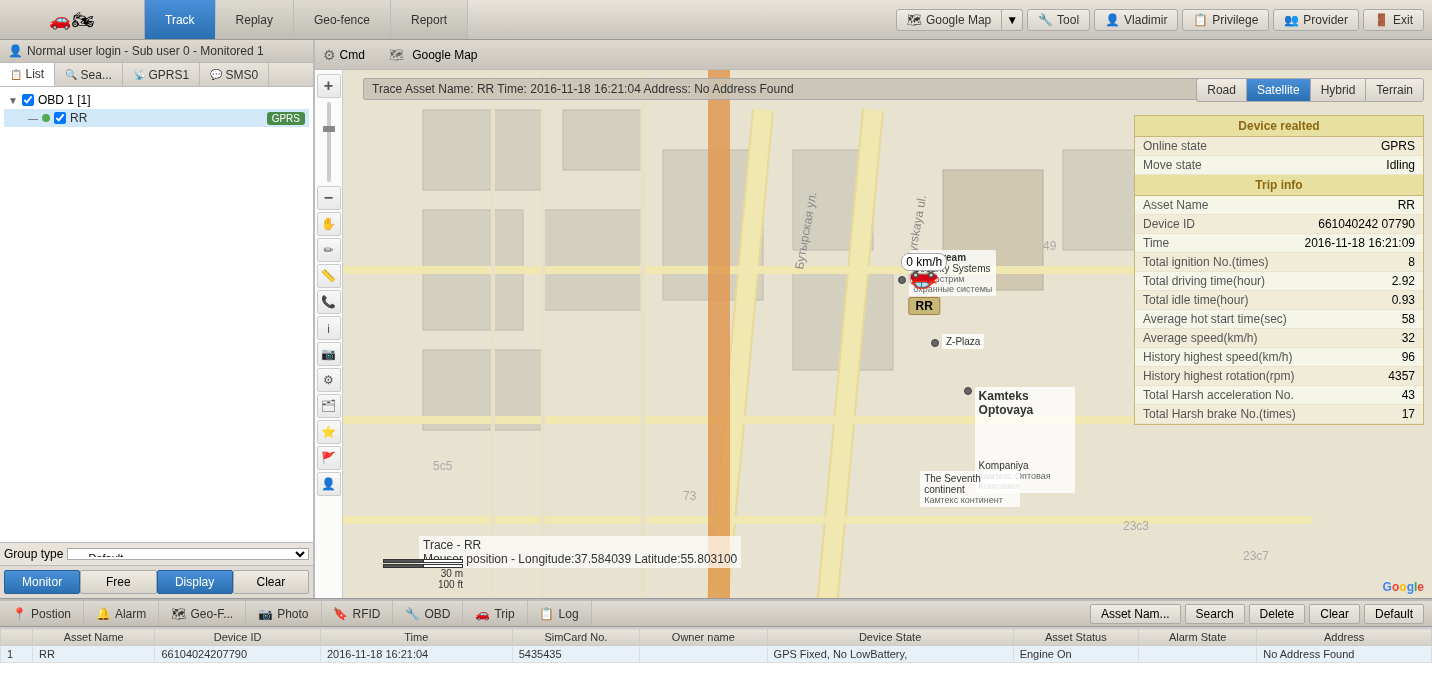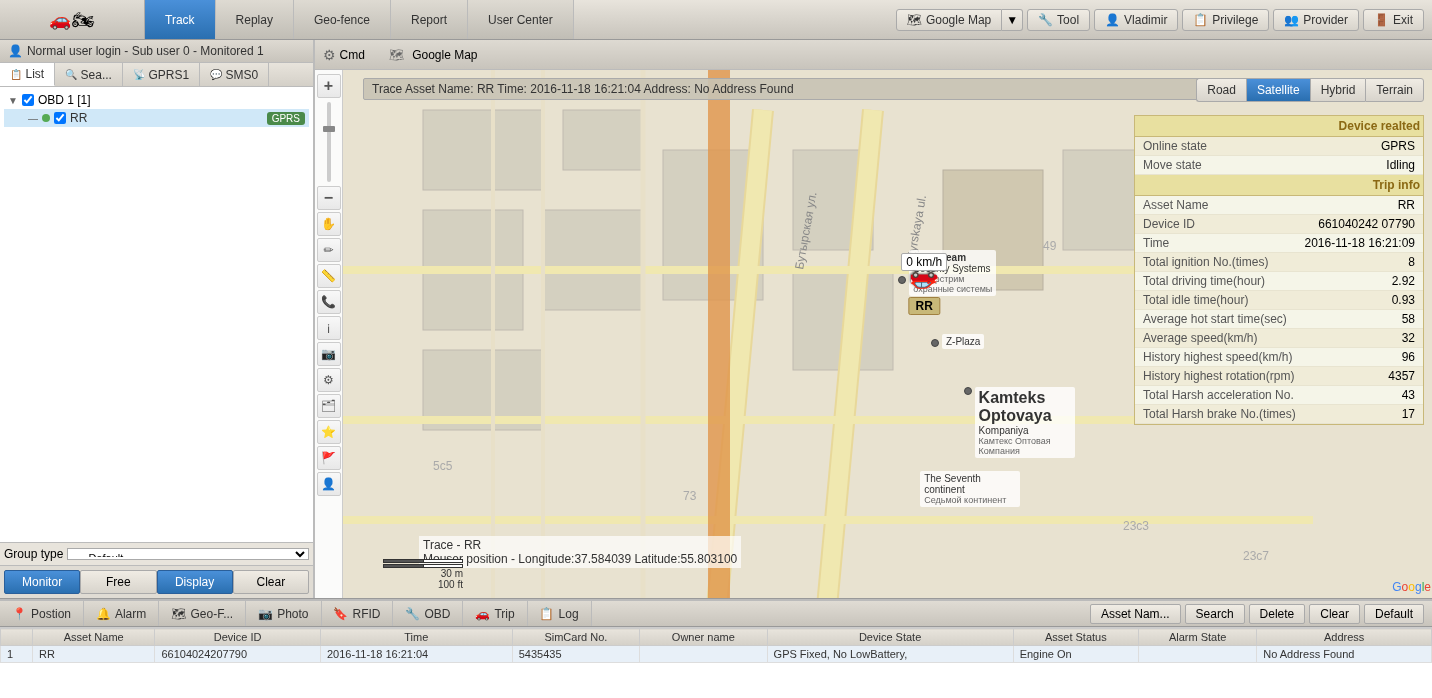--- a/index.html
+++ b/index.html
@@ -169,21 +169,21 @@
       border: 1px solid #aaa; border-radius: 2px; font-size: 11px; color: #333;
     }
 
     
     #device-popup {
       position: absolute; right: 8px; top: 45px; width: 290px;
       background: #f5f5e8; border: 1px solid #c8b878;
       z-index: 30; font-size: 11px;
     }
     .popup-section-header {
-      background: #e8e0a0; text-align: right; padding: 3px;
+      background: #e8e0a0; text-align: center; padding: 3px;
       color: #8b6914; font-weight: bold; border-bottom: 1px solid #c8b878;
     }
     .popup-row {
       display: flex; padding: 2px 8px; border-bottom: 1px solid #e8e4d0;
     }
     .popup-row:nth-child(even) { background: #f0ecd8; }
     .popup-key { flex: 1; color: #555; }
     .popup-val { color: #000; font-weight: 500; text-align: right; }
 
     
@@ -195,22 +195,22 @@
     
     #trace-bottom {
       position: absolute; bottom: 30px; left: 40px; z-index: 20;
       font-size: 10px; color: #333; background: rgba(255,255,255,0.7);
       padding: 2px 4px;
       margin-left: 36px;
     }
 
     
     #google-logo {
-      position: absolute; bottom: 4px; right: 1px; z-index: 20;
-      font-size: 14px; font-weight: normal; color: #888;
+      position: absolute; bottom: 4px; right: 8px; z-index: 20;
+      font-size: 14px; font-weight: bold; color: #888;
     }
     .g-blue { color: #4285F4; }
     .g-red { color: #EA4335; }
     .g-yellow { color: #FBBC04; }
     .g-green { color: #34A853; }
 
     
     #bottom-tabs {
       height: 28px; background: linear-gradient(to bottom, #e0dcd4, #c8c4bc);
       border-top: 2px solid #bbb; border-bottom: 1px solid #999;
@@ -253,21 +253,21 @@
       position: absolute; z-index: 25;
       left: 52%; top: 38%;
     }
     .vehicle-icon {
       font-size: 24px; transform: rotate(180deg); display: inline-block;
       color: #2a8a2a; text-shadow: 1px 1px 2px rgba(0,0,0,0.5);
     }
     .speed-badge {
       position: absolute; top: -18px; left: 50%; transform: translateX(-50%);
       background: white; border: 1px solid #aaa; padding: 1px 4px;
-      font-size: 10px; border-radius: 2px; white-space: nowrap;
+      font-size: 10px; border-radius: 8px; white-space: nowrap;
     }
     .asset-badge {
       position: absolute; bottom: -16px; left: 50%; transform: translateX(-50%);
       background: #c8b878; border: 1px solid #a08040; padding: 1px 6px;
       font-size: 11px; font-weight: bold; border-radius: 2px;
     }
 
     
     #map-svg {
       position: absolute; top: 0; left: 0; width: 100%; height: 100%;
@@ -301,23 +301,20 @@
       <span>Track</span>
     </div>
     <div class="nav-tab">
       <span>Replay</span>
     </div>
     <div class="nav-tab">
       <span>Geo-fence</span>
     </div>
     <div class="nav-tab">
       <span>Report</span>
-    </div>
-    <div class="nav-tab">
-      <span>User Center</span>
     </div>
   </div>
   <div class="nav-right">
     <div class="map-select">
       <div class="nav-btn">
         <span>🗺</span>
         <span>Google Map</span>
       </div>
       <div class="map-dropdown">▼</div>
     </div>
@@ -503,30 +500,30 @@
           <div style="font-size:9px;color:#666;">охранные системы</div>
         </div>
         <div class="map-dot" style="left:51%;top:39%;"></div>
 
         <div class="map-label" style="left:55%;top:50%;">
           <div style="font-size:10px;">Z-Plaza</div>
         </div>
         <div class="map-dot" style="left:54%;top:51%;"></div>
 
         <div class="map-label" style="left:58%;top:60%;">
-          <div style="font-weight:bold;font-size:16px;">Kamteks Optovaya</div>
-          <div style="font-size:10px;">Kompaniya</div>
+          <div style="font-weight:bold;font-size:12px;">Kamteks Optovaya</div>
+          <div style="font-size:10px;margin-top:43px;">Kompaniya</div>
           <div style="font-size:9px;color:#666;">Камтекс Оптовая</div>
           <div style="font-size:9px;color:#666;">Компания</div>
         </div>
         <div class="map-dot" style="left:57%;top:60%;"></div>
 
         <div class="map-label" style="left:53%;top:76%;">
           <div style="font-size:10px;">The Seventh continent</div>
-          <div style="font-size:9px;color:#666;">Седьмой континент</div>
+          <div style="font-size:9px;color:#666;">Камтекс континент</div>
         </div>
 
         <div id="vehicle-marker">
           <div class="speed-badge">
             <span>0 km/h</span>
           </div>
           <div class="vehicle-icon">🚗</div>
           <div class="asset-badge">
             <span>RR</span>
           </div>

